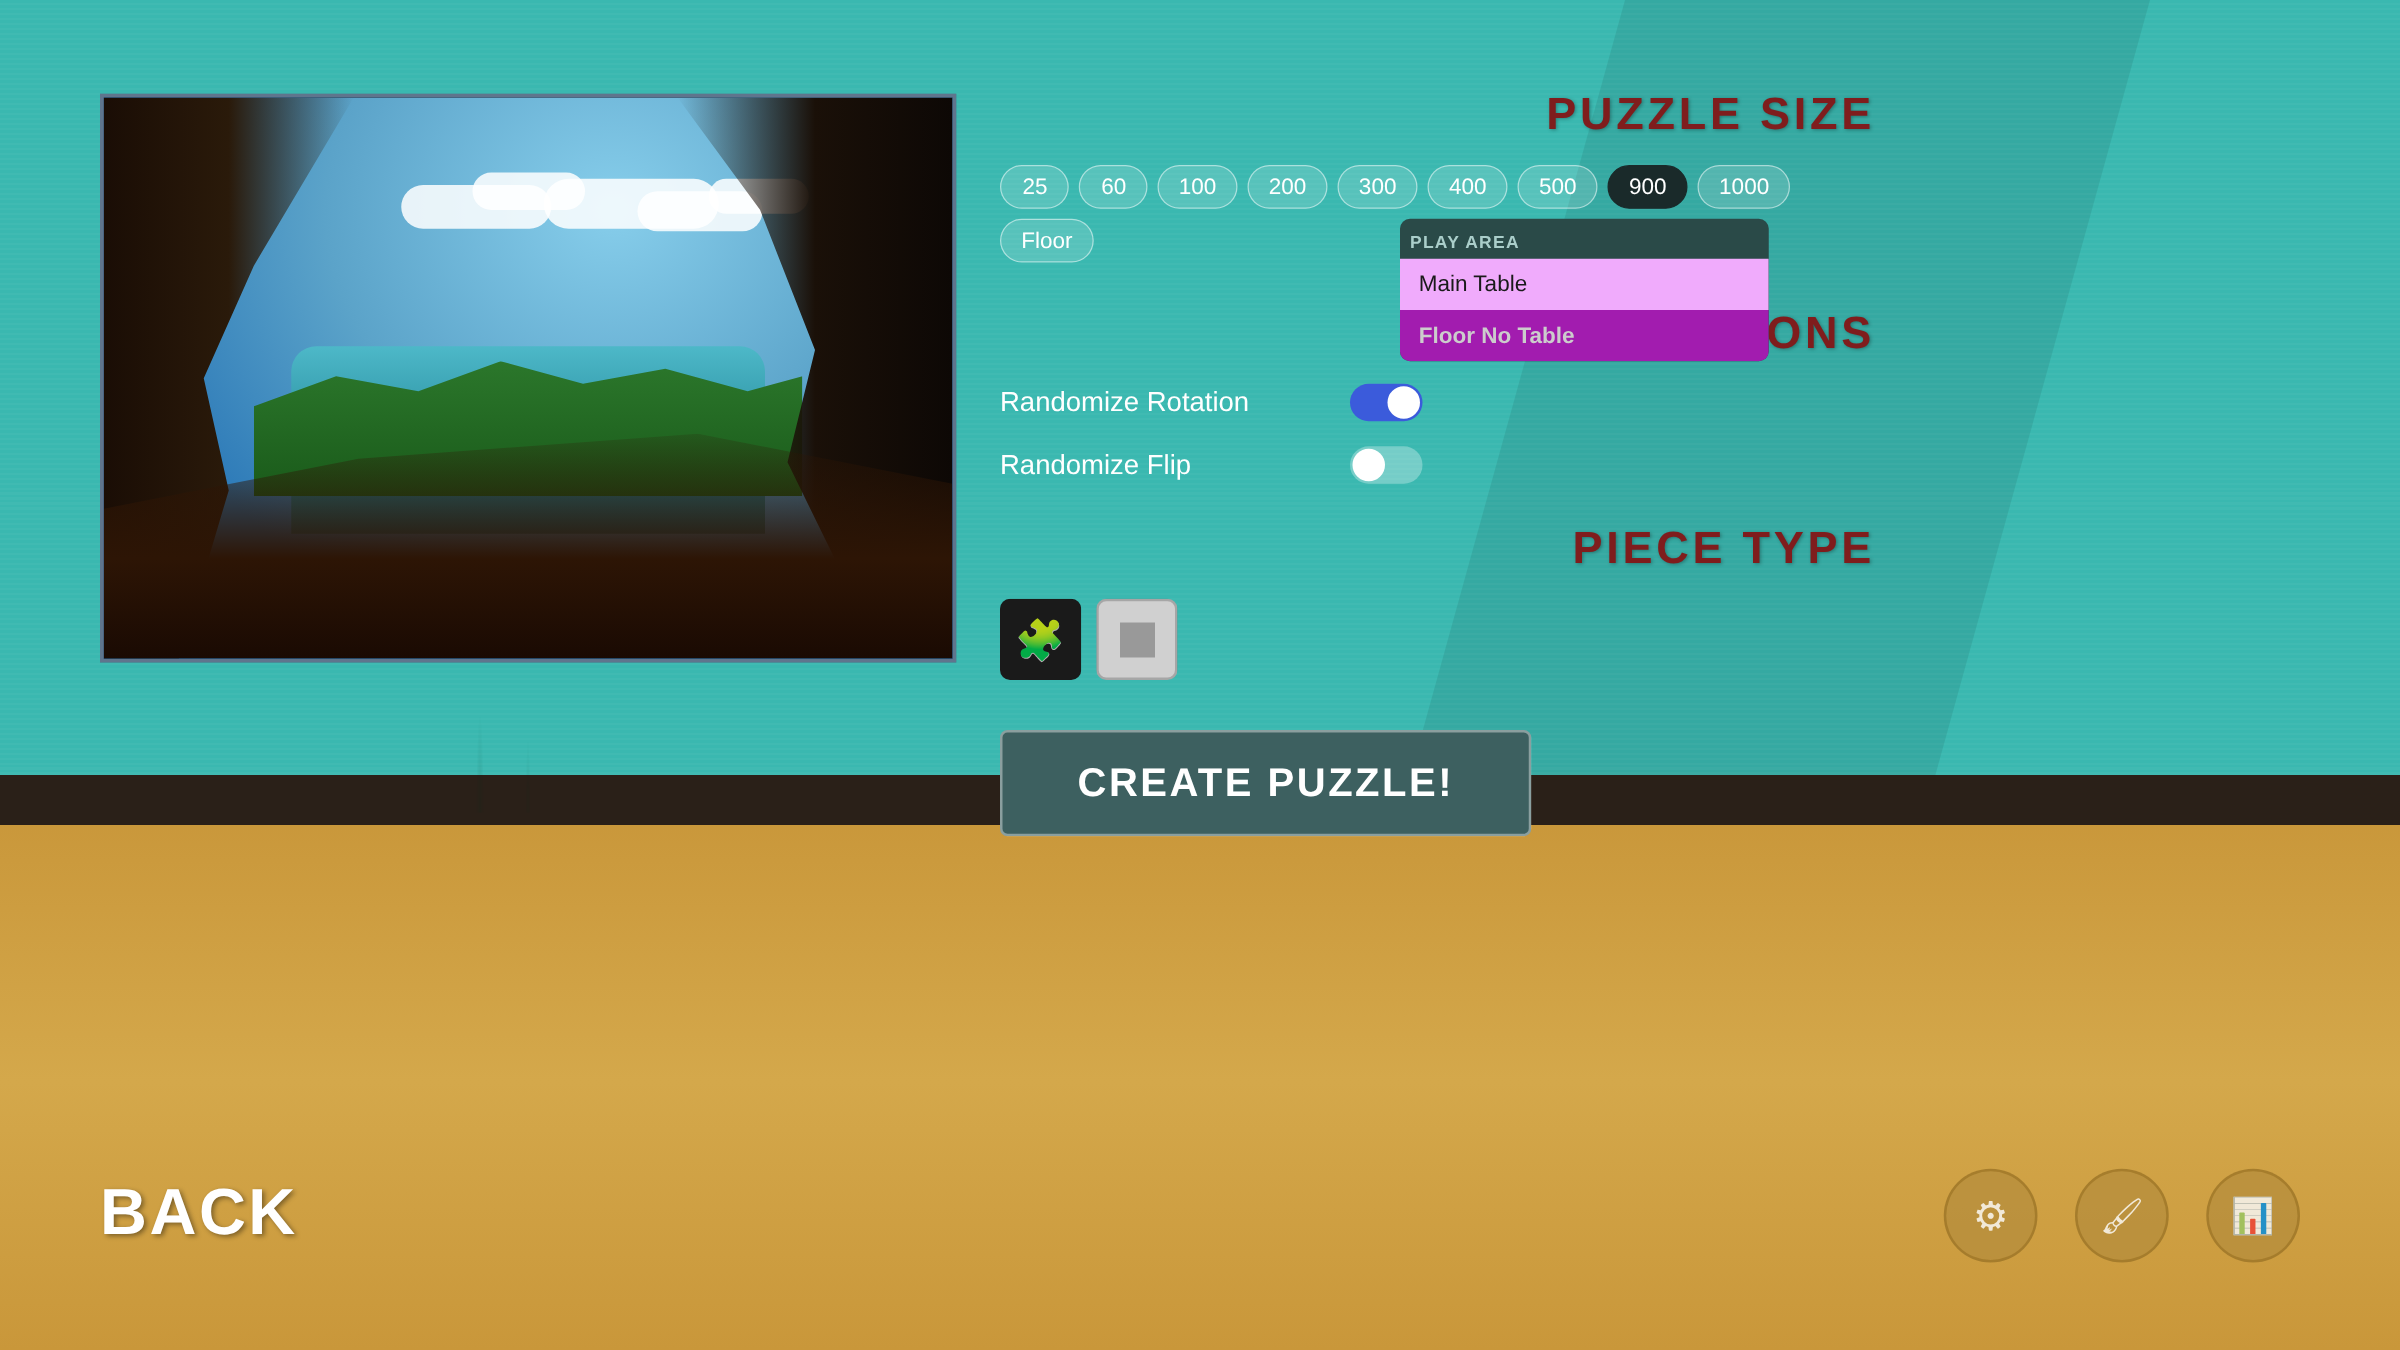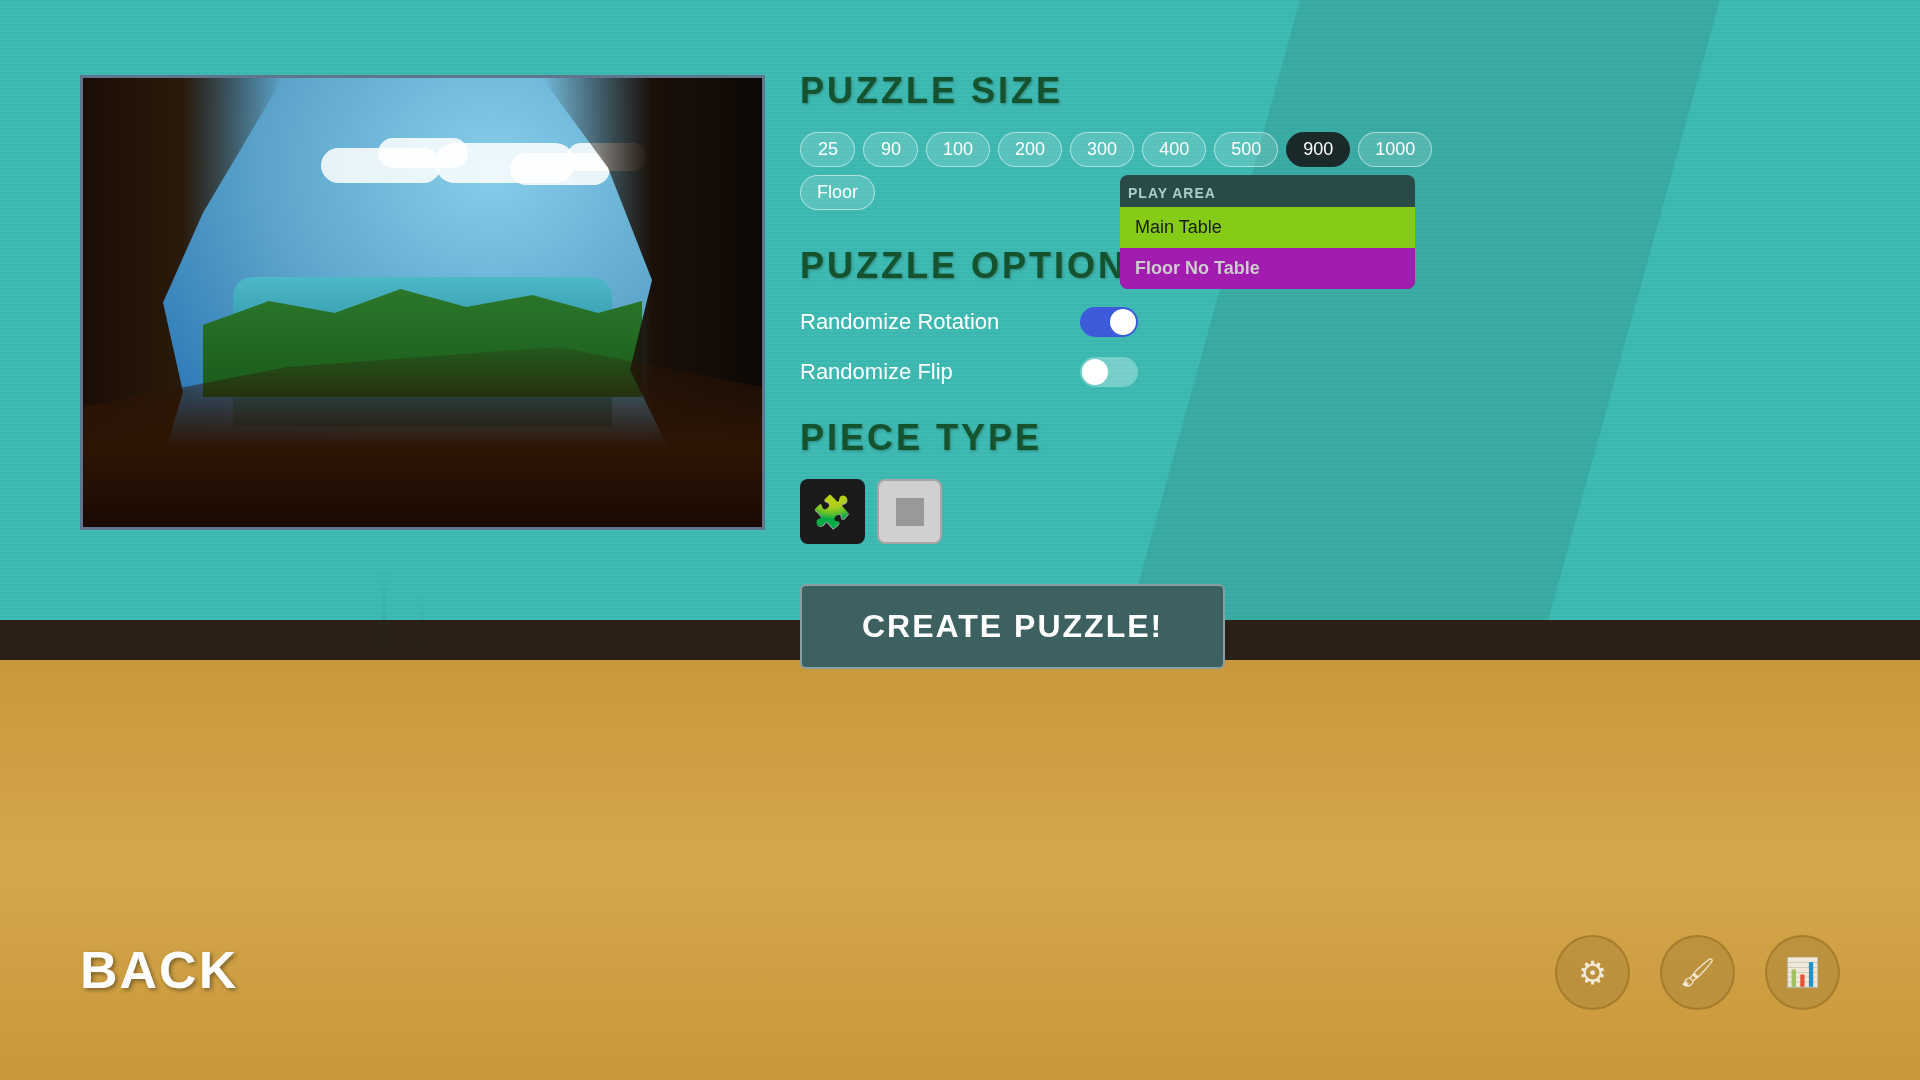--- a/index.html
+++ b/index.html
@@ -144,24 +144,25 @@
       position: absolute;
       top: 70px;
       left: 800px;
       width: 700px;
     }
 
     
     .section-title {
       font-size: 36px;
       font-weight: bold;
-      color: #14532d;
+      color: #7f1d1d;
       letter-spacing: 3px;
       margin-bottom: 20px;
       text-shadow: 1px 1px 3px rgba(0,0,0,0.3);
+      text-align: right;
     }
 
     
     .size-buttons {
       display: flex;
       gap: 8px;
       flex-wrap: wrap;
       margin-bottom: 35px;
     }
 
@@ -255,21 +256,21 @@
     }
 
     .play-area-option {
       padding: 10px 15px;
       font-size: 18px;
       color: #1a1a1a;
       cursor: pointer;
     }
 
     .play-area-option.selected {
-      background: #84cc16;
+      background: #f0abfc;
     }
 
     .play-area-option.dark {
       background: #a21caf;
       color: #cccccc;
       font-weight: bold;
     }
 
     
     .piece-type-section {
@@ -400,21 +401,21 @@
     <div class="cave-bottom"></div>
   </div>
 </div>
 
 <div class="right-panel">
 
   
   <div class="section-title">PUZZLE SIZE</div>
   <div class="size-buttons">
     <button class="size-btn">25</button>
-    <button class="size-btn">90</button>
+    <button class="size-btn">60</button>
     <button class="size-btn">100</button>
     <button class="size-btn">200</button>
     <button class="size-btn">300</button>
     <button class="size-btn">400</button>
     <button class="size-btn">500</button>
     <button class="size-btn active">900</button>
     <button class="size-btn">1000</button>
     <button class="size-btn">Floor</button>
   </div>
 

